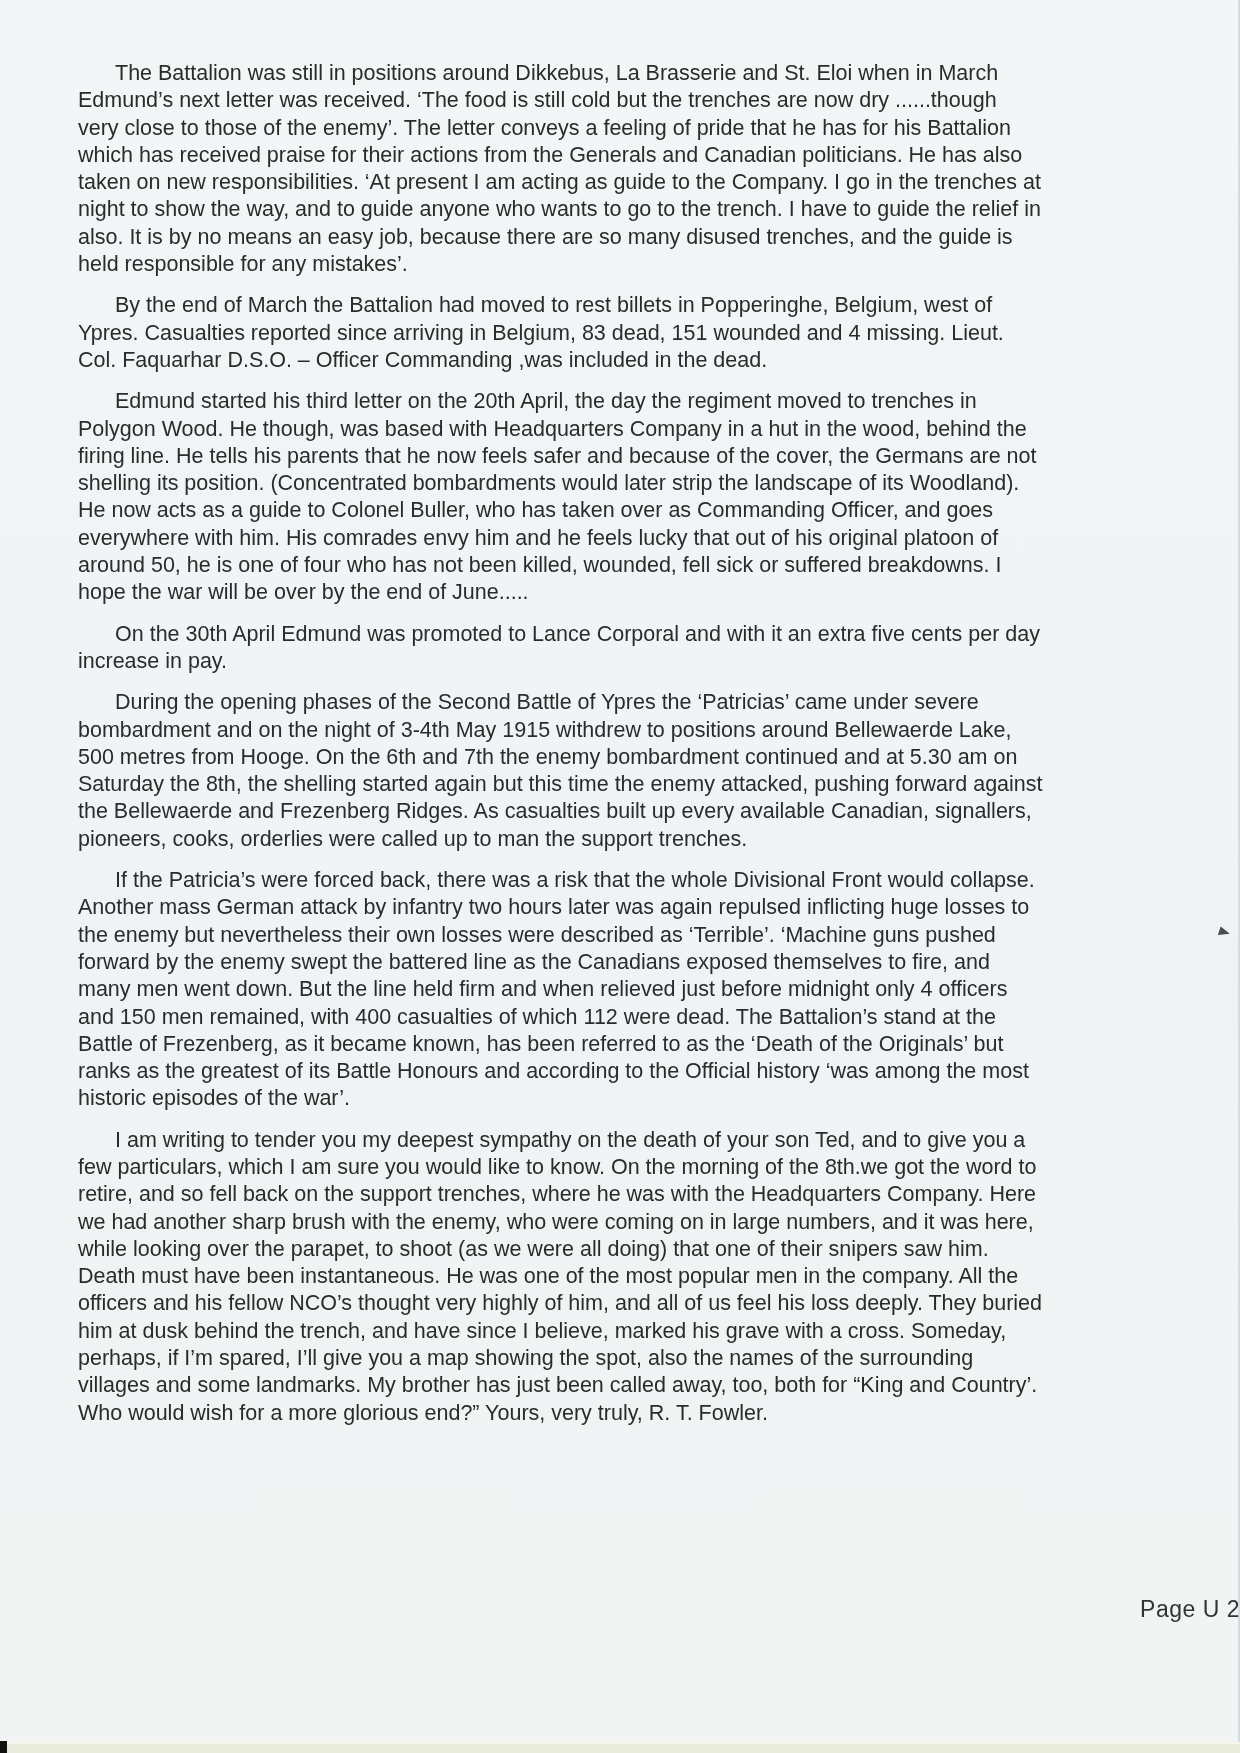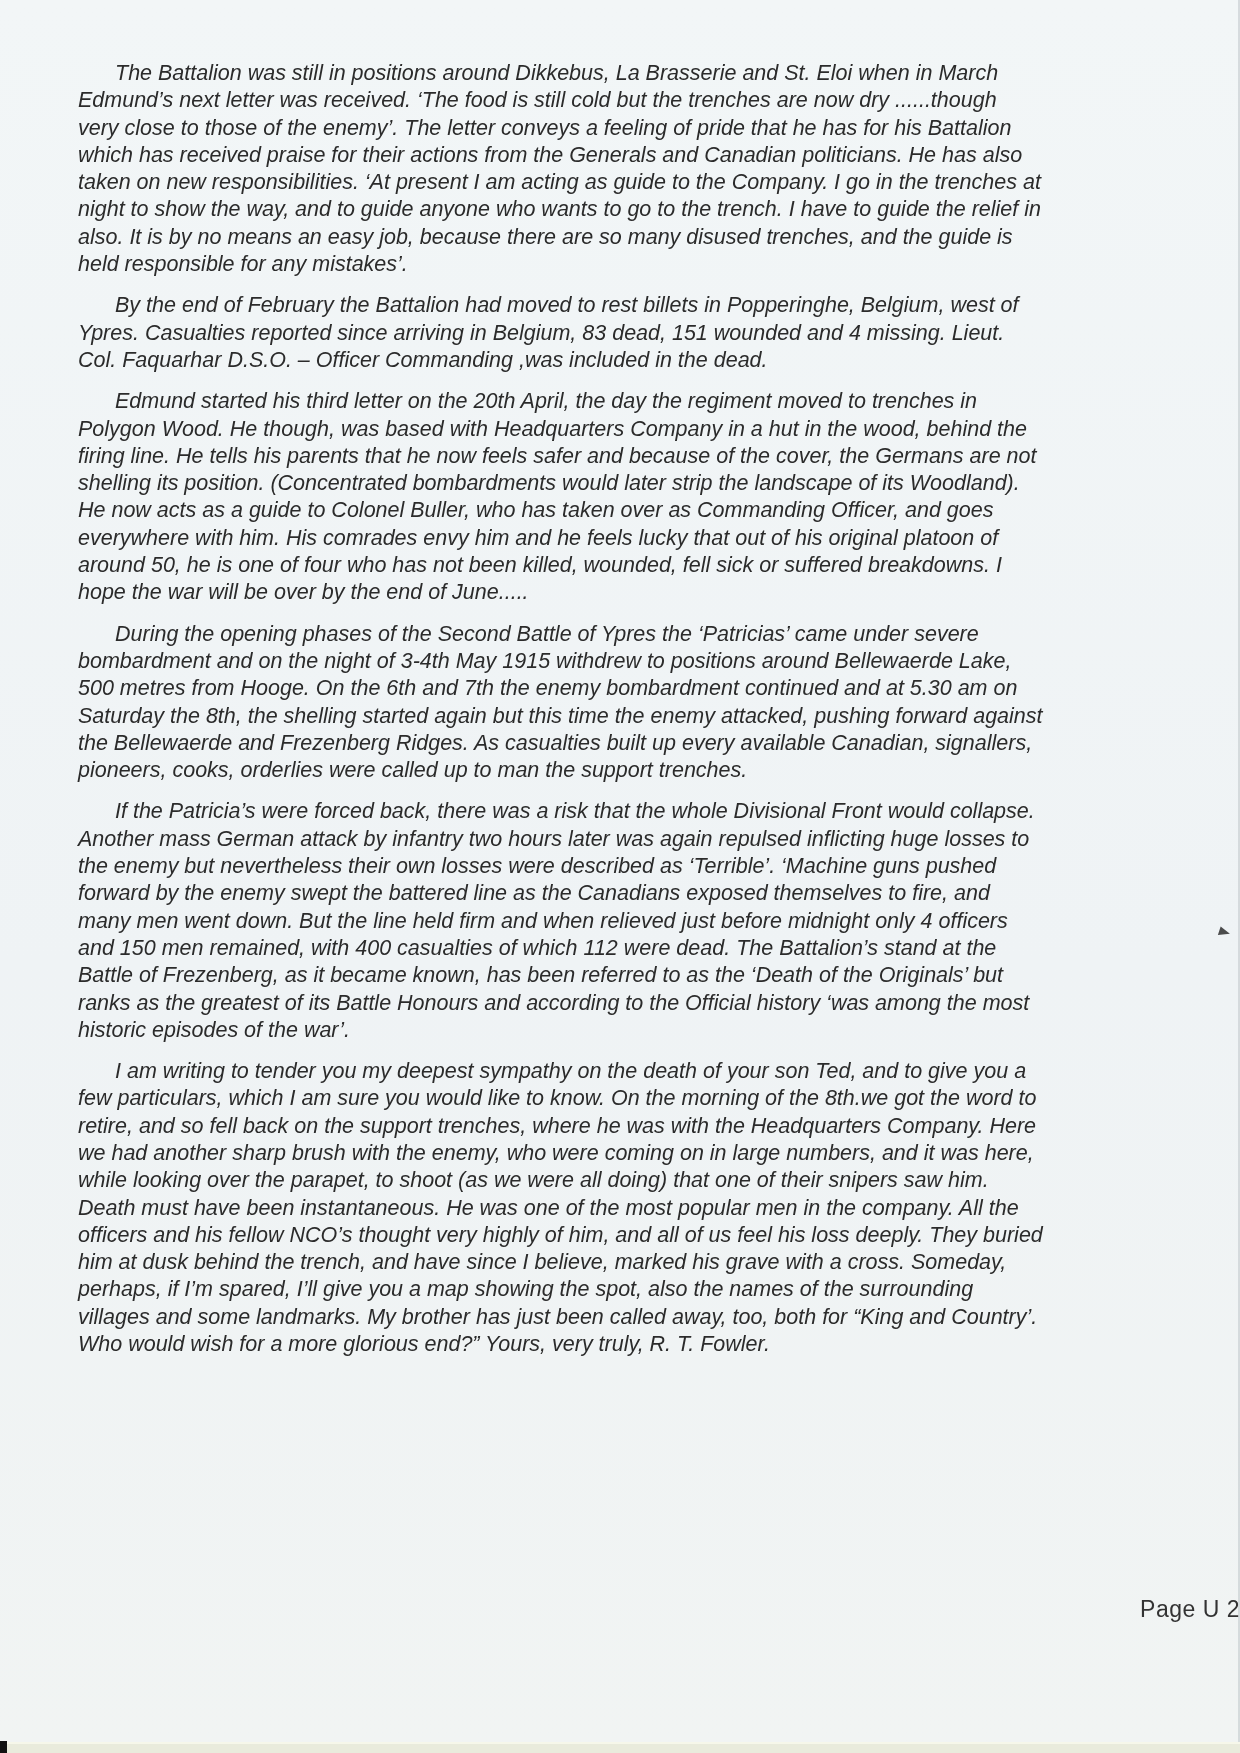--- a/index.html
+++ b/index.html
@@ -25,21 +25,20 @@
     top: 60px;
     width: 965px;
     color: #2b2b2b;
     font-size: 21.5px;
     line-height: 27.3px;
     text-align: left;
   }
   .para {
     margin: 0 0 14px 0;
     text-indent: 37px;
-    font-style: italic;
   }
   .para.letter {
   }
   .footer {
     position: absolute;
     top: 1596px;
     left: 0;
     width: 100%;
     text-align: right;
     font-size: 23px;
@@ -86,22 +85,23 @@
     opacity: 0.6;
   }
 </style>
 </head>
 <body>
 
 <div class="page">
 
   <div class="text-block">
     <p class="para">The Battalion was still in positions around Dikkebus, La Brasserie and St. Eloi when in March Edmund’s next letter was received. ‘The food is still cold but the trenches are now dry ......though very close to those of the enemy’. The letter conveys a feeling of pride that he has for his Battalion which has received praise for their actions from the Generals and Canadian politicians. He has also taken on new responsibilities. ‘At present I am acting as guide to the Company. I go in the trenches at night to show the way, and to guide anyone who wants to go to the trench. I have to guide the relief in also. It is by no means an easy job, because there are so many disused trenches, and the guide is held responsible for any mistakes’.</p>
-    <p class="para">By the end of February the Battalion had moved to rest billets in Popperinghe, Belgium, west of Ypres. Casualties reported since arriving in Belgium, 83 dead, 151 wounded and 4 missing. Lieut. Col. Faquarhar D.S.O. – Officer Commanding ,was included in the dead.</p>
+    <p class="para">By the end of March the Battalion had moved to rest billets in Popperinghe, Belgium, west of Ypres. Casualties reported since arriving in Belgium, 83 dead, 151 wounded and 4 missing. Lieut. Col. Faquarhar D.S.O. – Officer Commanding ,was included in the dead.</p>
     <p class="para">Edmund started his third letter on the 20th April, the day the regiment moved to trenches in Polygon Wood. He though, was based with Headquarters Company in a hut in the wood, behind the firing line. He tells his parents that he now feels safer and because of the cover, the Germans are not shelling its position. (Concentrated bombardments would later strip the landscape of its Woodland). He now acts as a guide to Colonel Buller, who has taken over as Commanding Officer, and goes everywhere with him. His comrades envy him and he feels lucky that out of his original platoon of around 50, he is one of four who has not been killed, wounded, fell sick or suffered breakdowns. I hope the war will be over by the end of June.....</p>
+    <p class="para">On the 30th April Edmund was promoted to Lance Corporal and with it an extra five cents per day increase in pay.</p>
     <p class="para">During the opening phases of the Second Battle of Ypres the ‘Patricias’ came under severe bombardment and on the night of 3-4th May 1915 withdrew to positions around Bellewaerde Lake, 500 metres from Hooge. On the 6th and 7th the enemy bombardment continued and at 5.30 am on Saturday the 8th, the shelling started again but this time the enemy attacked, pushing forward against the Bellewaerde and Frezenberg Ridges. As casualties built up every available Canadian, signallers, pioneers, cooks, orderlies were called up to man the support trenches.</p>
     <p class="para">If the Patricia’s were forced back, there was a risk that the whole Divisional Front would collapse. Another mass German attack by infantry two hours later was again repulsed inflicting huge losses to the enemy but nevertheless their own losses were described as ‘Terrible’. ‘Machine guns pushed forward by the enemy swept the battered line as the Canadians exposed themselves to fire, and many men went down. But the line held firm and when relieved just before midnight only 4 officers and 150 men remained, with 400 casualties of which 112 were dead. The Battalion’s stand at the Battle of Frezenberg, as it became known, has been referred to as the ‘Death of the Originals’ but ranks as the greatest of its Battle Honours and according to the Official history ‘was among the most historic episodes of the war’.</p>
     <p class="para letter">I am writing to tender you my deepest sympathy on the death of your son Ted, and to give you a few particulars, which I am sure you would like to know. On the morning of the 8th.we got the word to retire, and so fell back on the support trenches, where he was with the Headquarters Company. Here we had another sharp brush with the enemy, who were coming on in large numbers, and it was here, while looking over the parapet, to shoot (as we were all doing) that one of their snipers saw him. Death must have been instantaneous. He was one of the most popular men in the company. All the officers and his fellow NCO’s thought very highly of him, and all of us feel his loss deeply. They buried him at dusk behind the trench, and have since I believe, marked his grave with a cross. Someday, perhaps, if I’m spared, I’ll give you a map showing the spot, also the names of the surrounding villages and some landmarks. My brother has just been called away, too, both for “King and Country’. Who would wish for a more glorious end?” Yours, very truly, R. T. Fowler.</p>
   </div>
 
   <div class="footer">Page U 2</div>
 
   <span class="cursor-mark"></span>
   <div class="right-edge"></div>
   <div class="bottom-band"></div>

